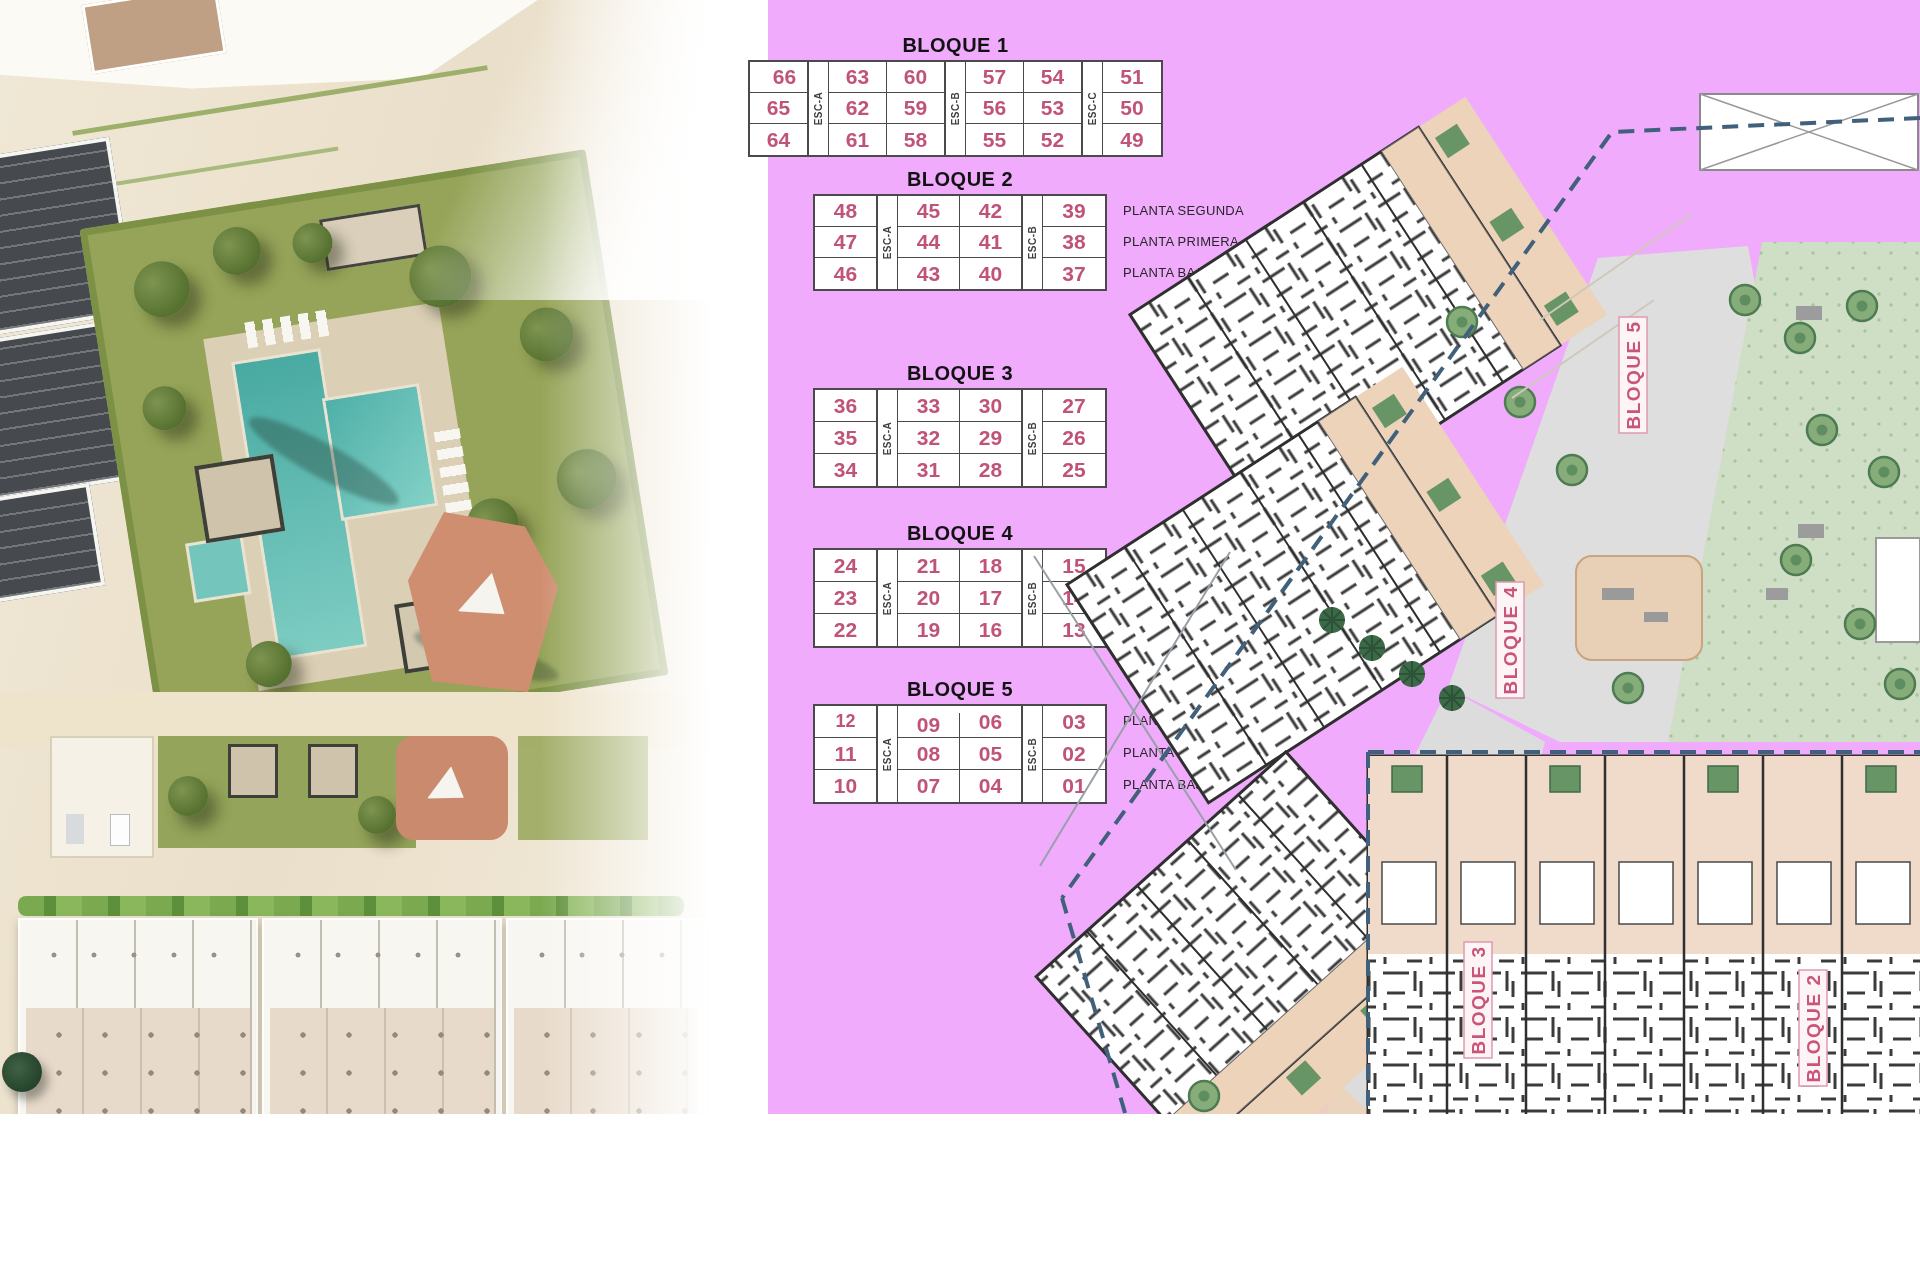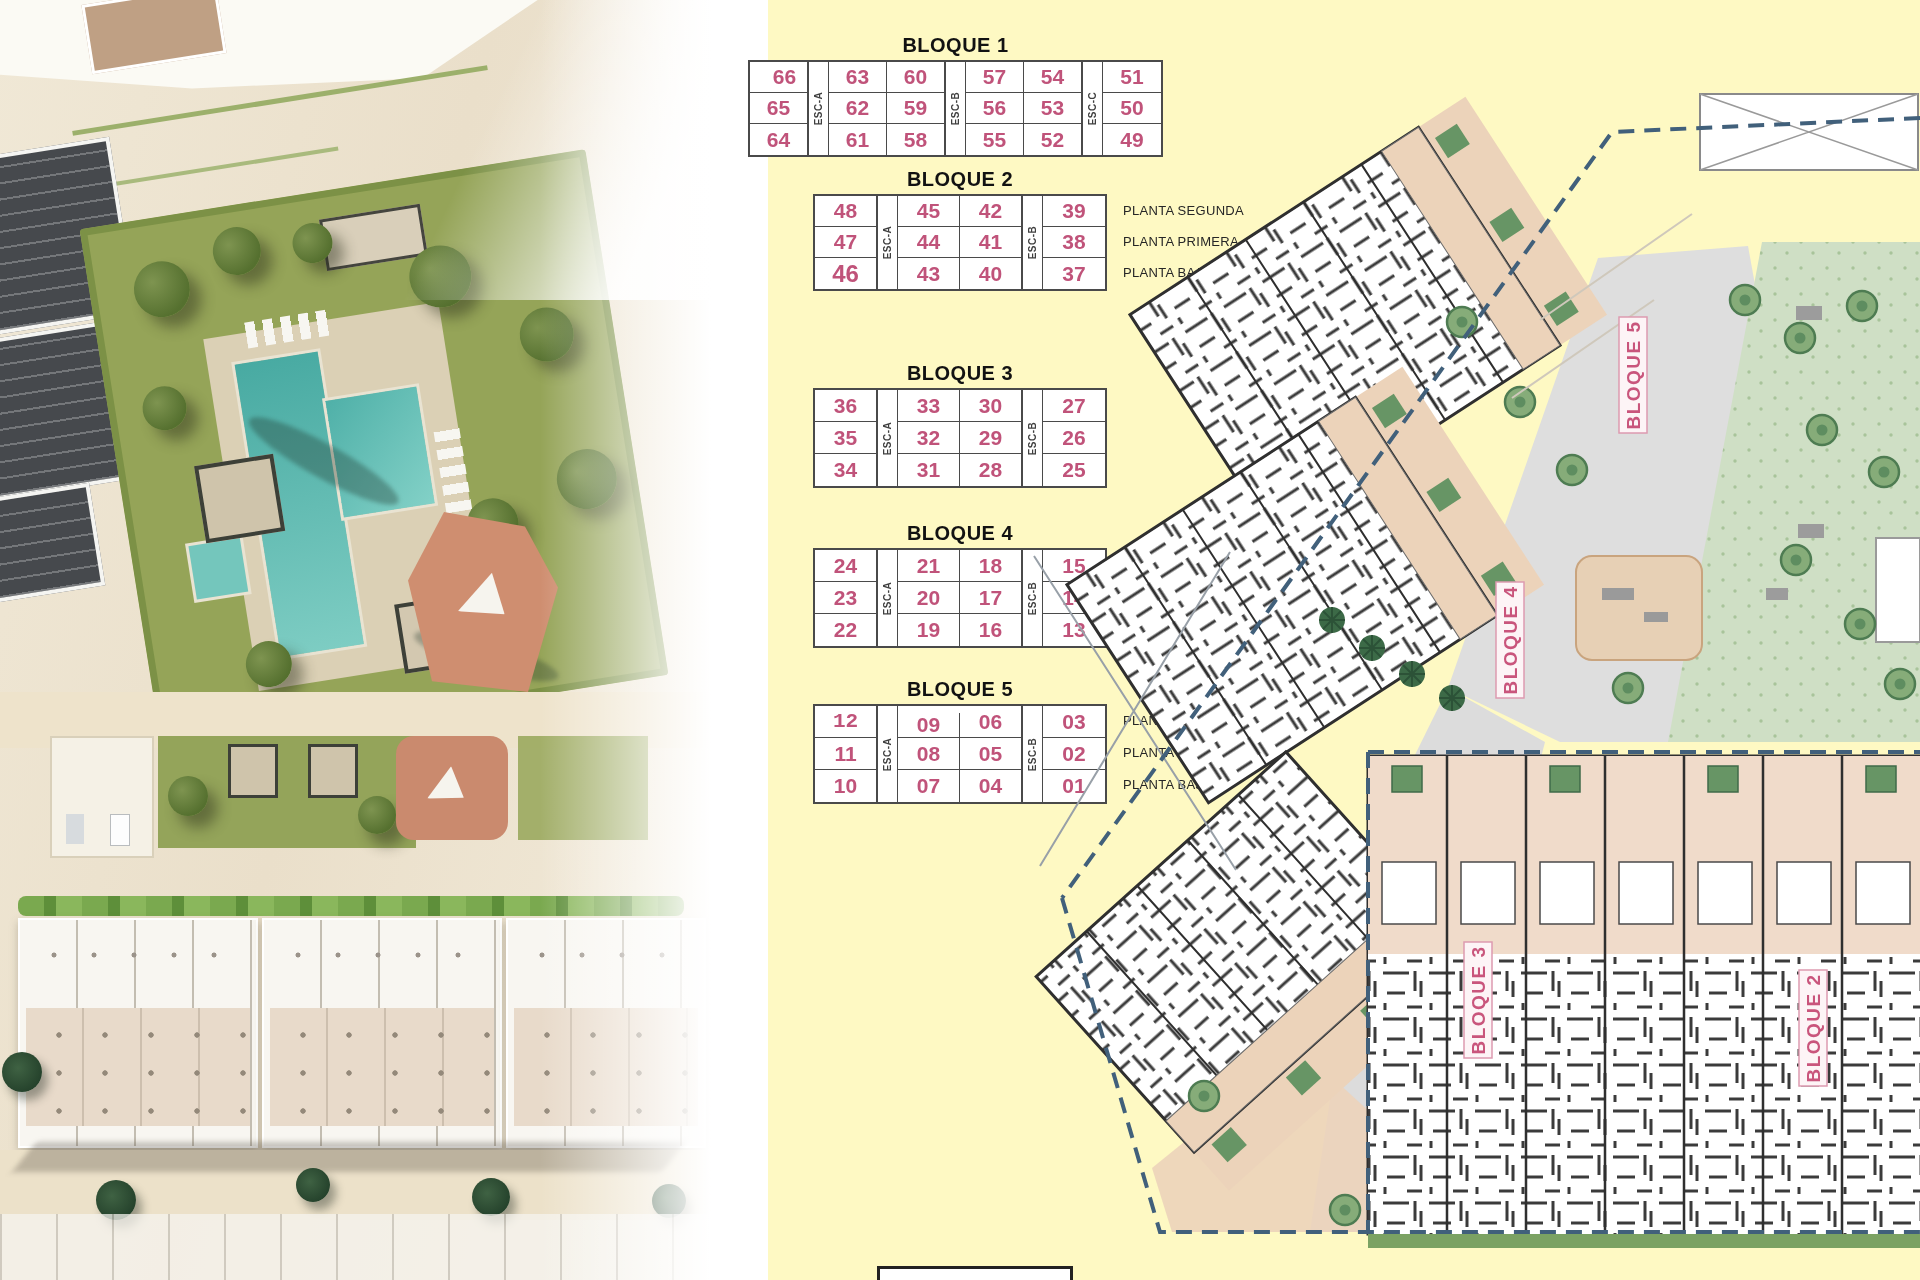--- a/index.html
+++ b/index.html
@@ -1,16 +1,16 @@
 <!DOCTYPE html>
 <html><head>
 <meta charset="utf-8">
 <style>
   html,body{margin:0;padding:0;background:#fff}
-  .page{position:relative;width:1920px;height:1280px;background:#fef9c3;overflow:hidden;
+  .page{position:relative;width:1920px;height:1114px;background:#f0abfc;overflow:hidden;
         font-family:"Liberation Sans",sans-serif}
   .abs{position:absolute}
   
   .render{position:absolute;left:0;top:0;width:768px;height:1280px;overflow:hidden}
   .tree{position:absolute;border-radius:50%;
         background:radial-gradient(circle at 35% 35%, #7e9450, #55702f 72%);
         box-shadow:10px 12px 14px rgba(40,45,25,.45)}
   .palmdot{position:absolute;border-radius:50%;
         background:radial-gradient(circle at 40% 40%, #3f6243, #24412b 75%);
         box-shadow:6px 8px 10px rgba(30,40,30,.4)}
@@ -191,21 +191,21 @@
         <div class="btitle" style="width: 294px;">BLOQUE 2</div>
         <div class="bgrid" style="grid-template-columns: 62px 21px 62px 62px 21px 62px; grid-auto-rows: 31px;">
           <div class="cell" style="grid-area: 1 / 1; font-size: 21px;">48</div>
           <div class="cell" style="grid-area: 1 / 3; font-size: 21px;">45</div>
           <div class="cell" style="grid-area: 1 / 4; font-size: 21px;">42</div>
           <div class="cell noR" style="grid-area: 1 / 6; font-size: 21px;">39</div>
           <div class="cell" style="grid-area: 2 / 1; font-size: 21px;">47</div>
           <div class="cell" style="grid-area: 2 / 3; font-size: 21px;">44</div>
           <div class="cell" style="grid-area: 2 / 4; font-size: 21px;">41</div>
           <div class="cell noR" style="grid-area: 2 / 6; font-size: 21px;">38</div>
-          <div class="cell noB" style="grid-area: 3 / 1; font-size: 24px;">46</div>
+          <div class="cell noB" style="grid-area: 3 / 1; font-size: 21px;">46</div>
           <div class="cell noB" style="grid-area: 3 / 3; font-size: 21px;">43</div>
           <div class="cell noB" style="grid-area: 3 / 4; font-size: 21px;">40</div>
           <div class="cell noR noB" style="grid-area: 3 / 6; font-size: 21px;">37</div>
           <div class="stair" style="grid-area: 1 / 2 / span 3;">
             <span>ESC-A</span>
           </div>
           <div class="stair" style="grid-area: 1 / 5 / span 3;">
             <span>ESC-B</span>
           </div>
         </div>
@@ -255,21 +255,21 @@
             <span>ESC-A</span>
           </div>
           <div class="stair" style="grid-area: 1 / 5 / span 3;">
             <span>ESC-B</span>
           </div>
         </div>
       </div>
       <div class="btab" style="left: 813px; top: 678px;">
         <div class="btitle" style="width: 294px;">BLOQUE 5</div>
         <div class="bgrid" style="grid-template-columns: 62px 21px 62px 62px 21px 62px; grid-auto-rows: 32px;">
-          <div class="cell" style="grid-area: 1 / 1; font-size: 21px; font-family: Liberation Mono, monospace;">12</div>
+          <div class="cell" style="grid-area: 1 / 1; font-size: 18px;">12</div>
           <div class="cell" style="grid-area: 1 / 3; font-size: 21px; margin-top: 7px;">09</div>
           <div class="cell" style="grid-area: 1 / 4; font-size: 21px;">06</div>
           <div class="cell noR" style="grid-area: 1 / 6; font-size: 21px;">03</div>
           <div class="cell" style="grid-area: 2 / 1; font-size: 21px;">11</div>
           <div class="cell" style="grid-area: 2 / 3; font-size: 21px;">08</div>
           <div class="cell" style="grid-area: 2 / 4; font-size: 21px;">05</div>
           <div class="cell noR" style="grid-area: 2 / 6; font-size: 21px;">02</div>
           <div class="cell noB" style="grid-area: 3 / 1; font-size: 21px;">10</div>
           <div class="cell noB" style="grid-area: 3 / 3; font-size: 21px;">07</div>
           <div class="cell noB" style="grid-area: 3 / 4; font-size: 21px;">04</div>

